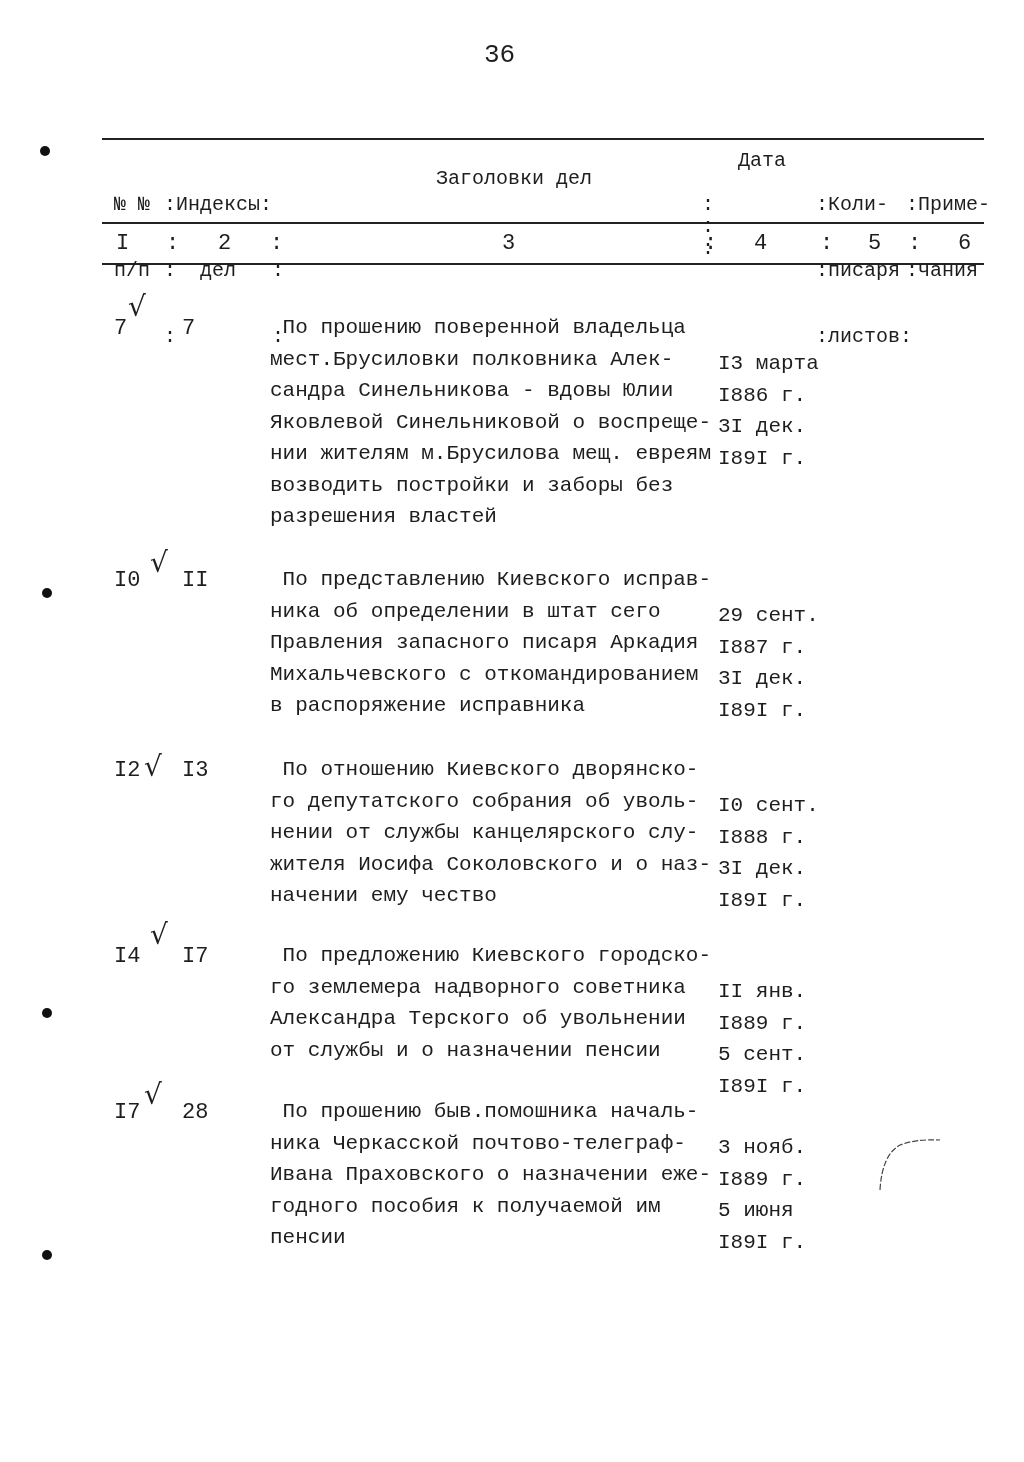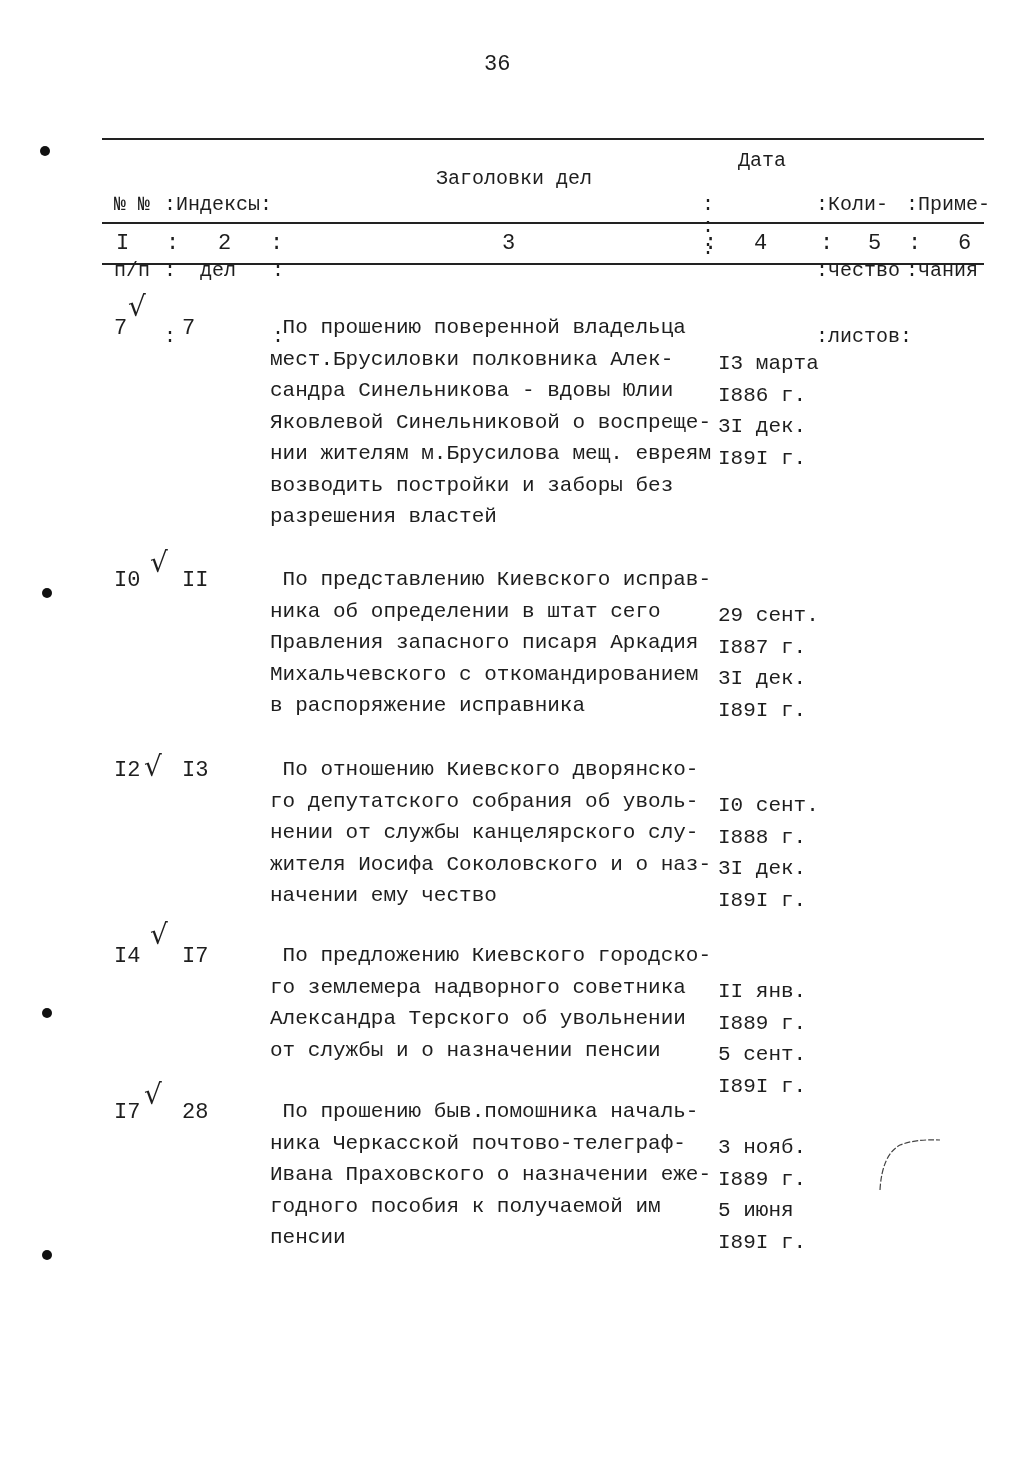--- a/index.html
+++ b/index.html
@@ -1,20 +1,20 @@
 <!DOCTYPE html>
 <html><head>
 <meta charset="utf-8">
 <style>
   html, body { margin: 0; padding: 0; }
   body {
     width: 1024px; height: 1462px; background: #ffffff; position: relative; overflow: hidden;
     font-family: "Liberation Mono", "DejaVu Sans Mono", monospace; color: #1e1e1e;
   }
-  .page-num { position: absolute; top: 52px; left: 484px; font-size: 22px; }
+  .page-num { position: absolute; top: 40px; left: 484px; font-size: 26px; }
   .hline { position: absolute; left: 102px; width: 882px; border-top: 2px solid #222; }
   .hdr { position: absolute; font-size: 20px; line-height: 22px; white-space: pre; }
   .colnum { position: absolute; top: 231px; font-size: 22px; white-space: pre; }
   .hole { position: absolute; width: 10px; height: 10px; border-radius: 50%; background: #111; }
   .entry { position: absolute; left: 0; width: 1024px; }
   .e-no { position: absolute; left: 114px; font-size: 22px; }
   .e-idx { position: absolute; left: 182px; font-size: 22px; }
   .check { position: absolute; font-size: 28px; font-family: "DejaVu Serif", serif; }
   .e-title { position: absolute; left: 270px; width: 450px; font-size: 21px; line-height: 31.5px; }
   .e-title div { white-space: pre; }
@@ -40,21 +40,21 @@
     <div>:  дел   :</div>
     <div>:        :</div>
   </div>
   <div class="hdr" style="left:436px;top:168px">Заголовки дел</div>
   <div class="hdr" style="left:702px;top:150px">
     <div>:</div><div>:</div><div>:</div>
   </div>
   <div class="hdr" style="left:738px;top:150px">Дата</div>
   <div class="hdr" style="left:816px;top:150px">
     <div>:Коли-</div>
-    <div>:чество</div>
+    <div>:писаря</div>
     <div>:листов:</div>
   </div>
   <div class="hdr" style="left:906px;top:150px">
     <div>:Приме-</div>
     <div>:чания</div>
   </div>
 </div>
 
 <div>
   <span class="colnum" style="left:116px">I</span>

